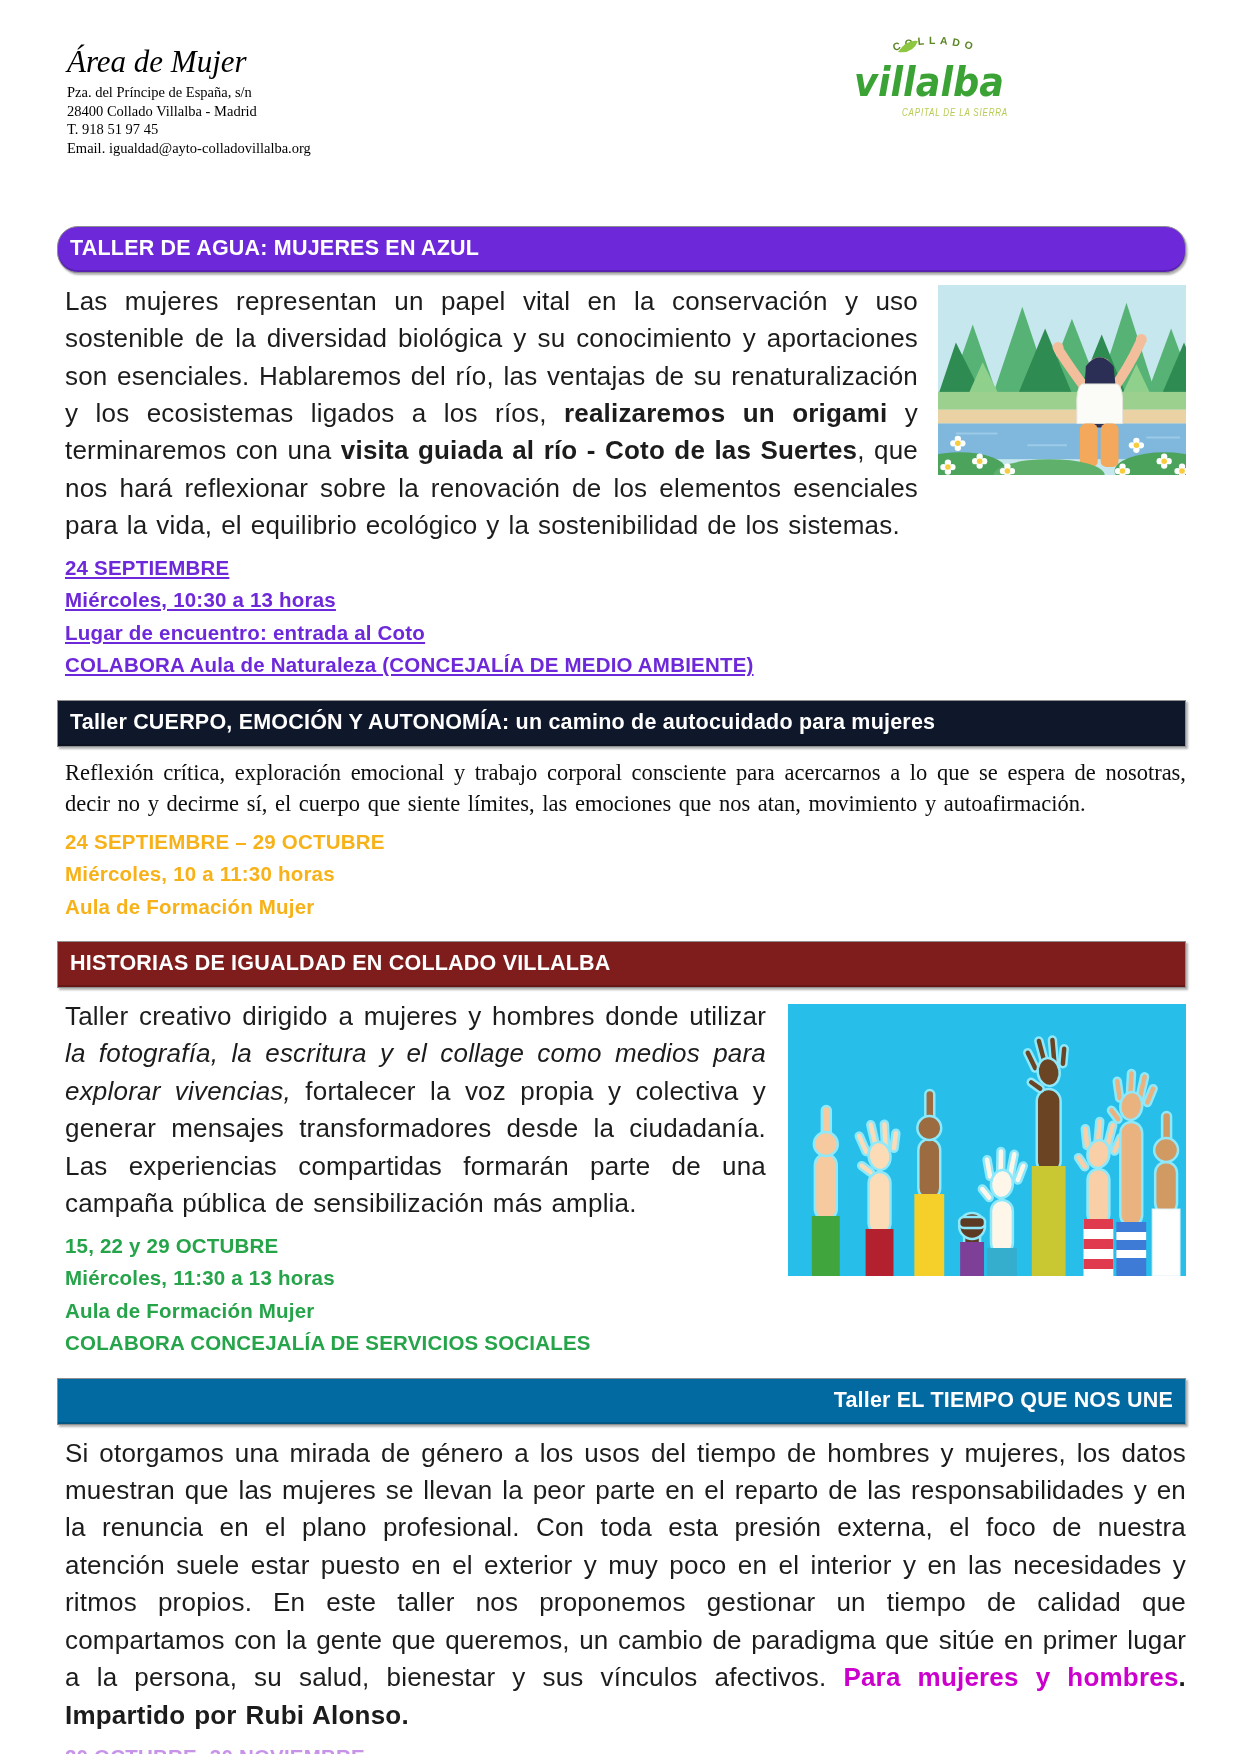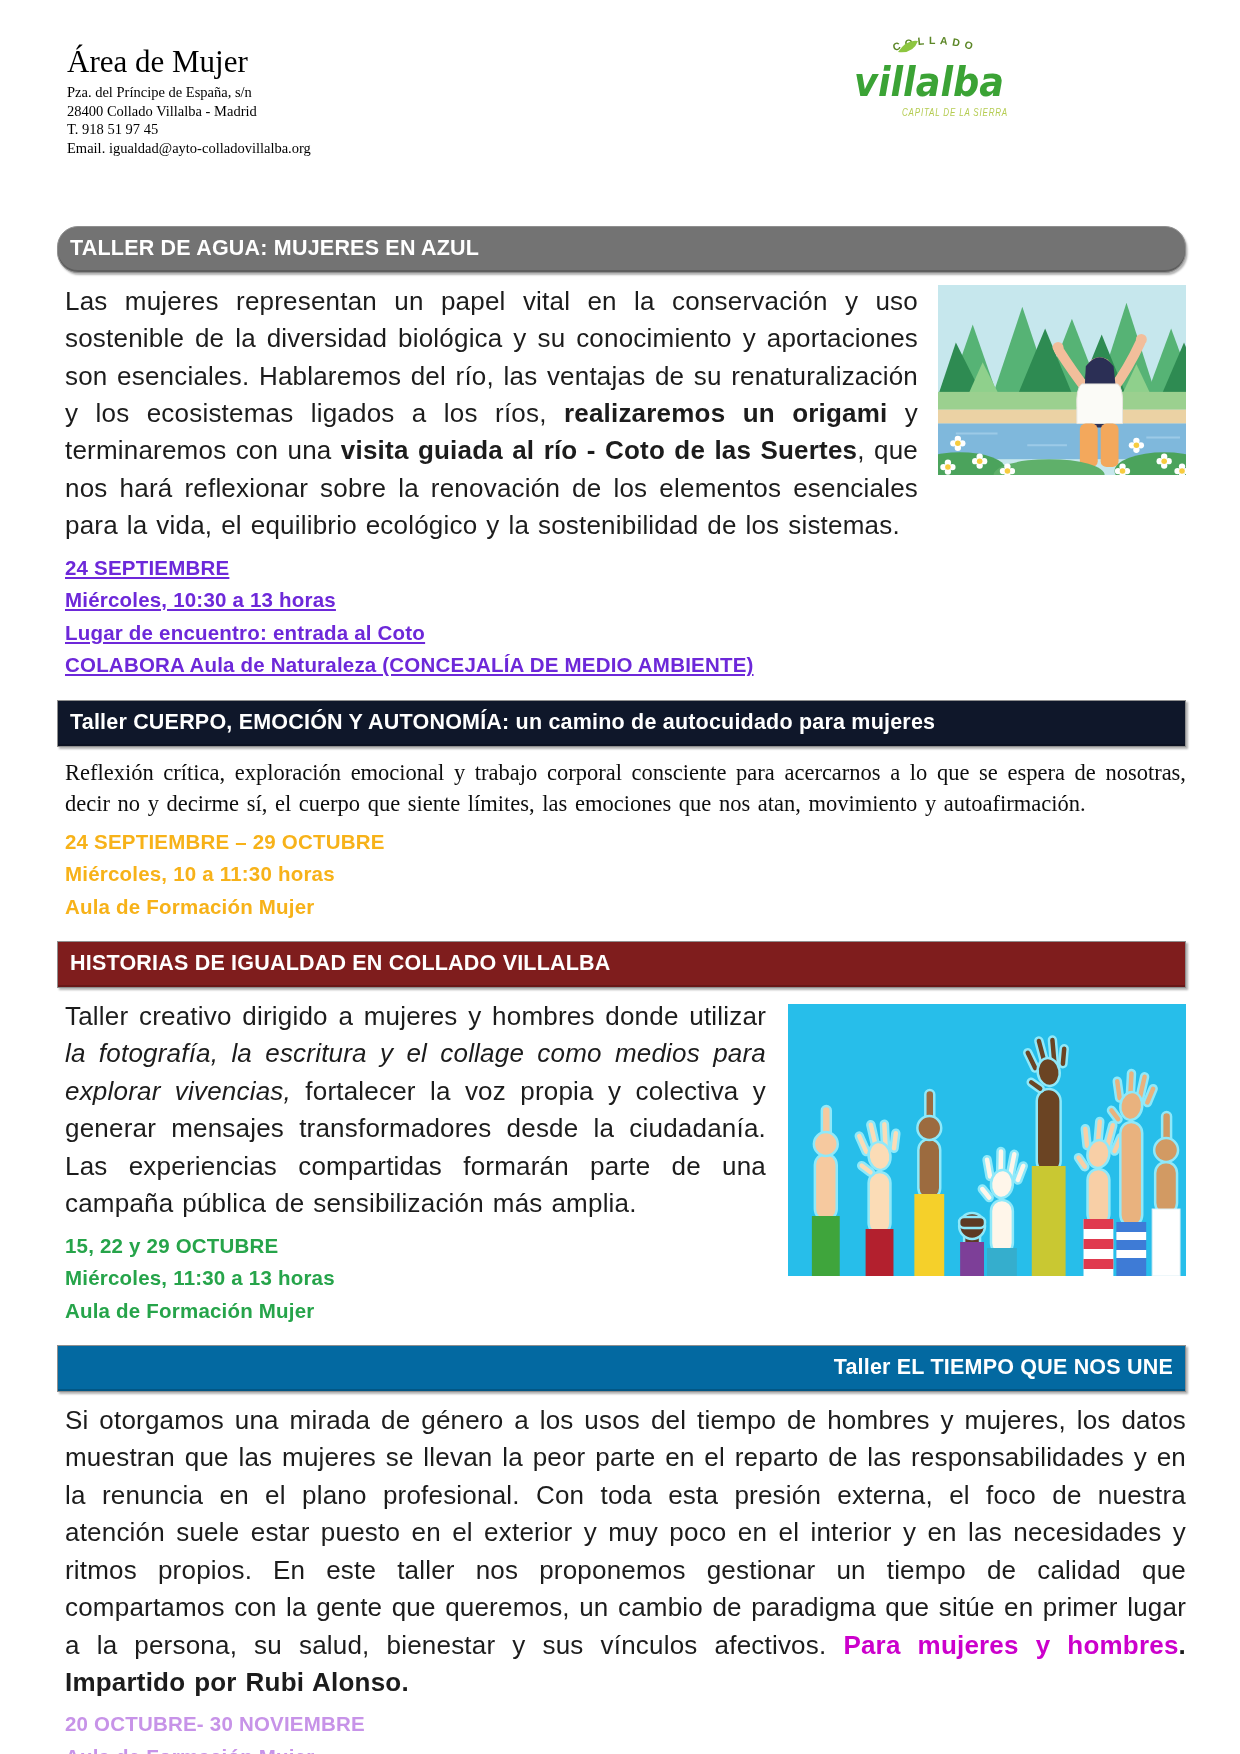--- a/index.html
+++ b/index.html
@@ -1,32 +1,32 @@
 <!DOCTYPE html>
 <html lang="es"><head>
 <meta charset="utf-8">
 <style>
   html,body{margin:0;padding:0;background:#ffffff;}
   .page{position:relative;width:1240px;height:1754px;background:#fff;overflow:hidden;
         font-family:"Liberation Sans",sans-serif;color:#1c1c1c;}
 
   
   .letterhead{position:absolute;top:44px;left:67px;}
-  .org-title{font-family:"Liberation Serif",serif;font-size:31px;font-weight:400;margin:0 0 3px 0;color:#000;}
+  .org-title{font-family:"Liberation Serif",serif;font-size:31px;font-weight:400;margin:0 0 3px 0;color:#000;font-style:italic;}
   .org-line{font-family:"Liberation Serif",serif;font-size:14.5px;line-height:1.28;color:#000;}
   .logo{position:absolute;top:22px;left:842px;width:175px;height:104px;}
 
   
   .content{position:absolute;top:226px;left:57px;width:1129px;}
   .sec{margin-bottom:23px;}
   .bar{box-sizing:border-box;border:1px solid #8f8f8f;
        box-shadow:inset 0 -2px 0 rgba(0,0,0,.18), 1.5px 2px 2px rgba(0,0,0,.3);
        color:#fff;font-weight:bold;font-size:21.5px;line-height:1.1;
        padding:10px 12px 11px 12px;letter-spacing:.2px;}
-  .bar-blue{background:#737373;border-radius:21px;}
+  .bar-blue{background:#6d28d9;border-radius:21px;}
   .bar-orange{background:#0f172a;}
   .bar-green{background:#7f1d1d;}
   .bar-purple{background:#0369a1;text-align:right;}
 
   .sec-body{padding:10px 0 0 8px;}
   .sec-body::after{content:"";display:block;clear:both;}
   p.just{margin:0;text-align:justify;}
   .sans-body{font-size:26px;line-height:1.44;letter-spacing:.2px;word-spacing:1.5px;color:#1c1c1c;}
   .serif-body{font-family:"Liberation Serif",serif;font-size:22.5px;line-height:1.38;color:#0d0d0d;word-spacing:2px;}
   .info{font-weight:bold;font-size:20.5px;margin-top:11px;letter-spacing:.2px;}
@@ -231,20 +231,21 @@
             <rect x="369" y="158" width="22" height="52" rx="11" fill="#D29A63" stroke="#8FE9FA" stroke-width="2.5"></rect>
             <rect x="366" y="205" width="28" height="67" fill="#ffffff" stroke="#DDEFF5" stroke-width="1"></rect>
             <use href="#pointhand" x="380" y="146" fill="#D29A63" stroke="#8FE9FA" stroke-width="2.5"></use>
           </svg>
         </div>
         <p class="just sans-body"><span>Taller creativo dirigido a mujeres y hombres donde utilizar </span><em>la fotografía, la escritura y el collage como medios para explorar vivencias,</em><span> fortalecer la voz propia y colectiva y generar mensajes transformadores desde la ciudadanía. Las experiencias compartidas formarán parte de una campaña pública de sensibilización más amplia.</span></p>
         <div class="info info-green">
           <div>15, 22 y 29 OCTUBRE</div>
           <div>Miércoles, 11:30 a 13 horas</div>
           <div>Aula de Formación Mujer</div>
+          <div>COLABORA CONCEJALÍA DE SERVICIOS SOCIALES</div>
         </div>
       </div>
     </section>
 
     <section class="sec">
       <div class="bar bar-purple">
         <span>Taller </span><span>EL TIEMPO QUE NOS UNE</span>
       </div>
       <div class="sec-body">
         <p class="just sans-body"><span>Si otorgamos una mirada de género a los usos del tiempo de hombres y mujeres, los datos muestran que las mujeres se llevan la peor parte en el reparto de las responsabilidades y en la renuncia en el plano profesional. Con toda esta presión externa, el foco de nuestra atención suele estar puesto en el exterior y muy poco en el interior y en las necesidades y ritmos propios. En este taller nos proponemos gestionar un tiempo de calidad que compartamos con la gente que queremos, un cambio de paradigma que sitúe en primer lugar a la persona, su salud, bienestar y sus vínculos afectivos. </span><span class="mag">Para mujeres y hombres</span><strong>. </strong><strong>Impartido por Rubi Alonso.</strong></p>

